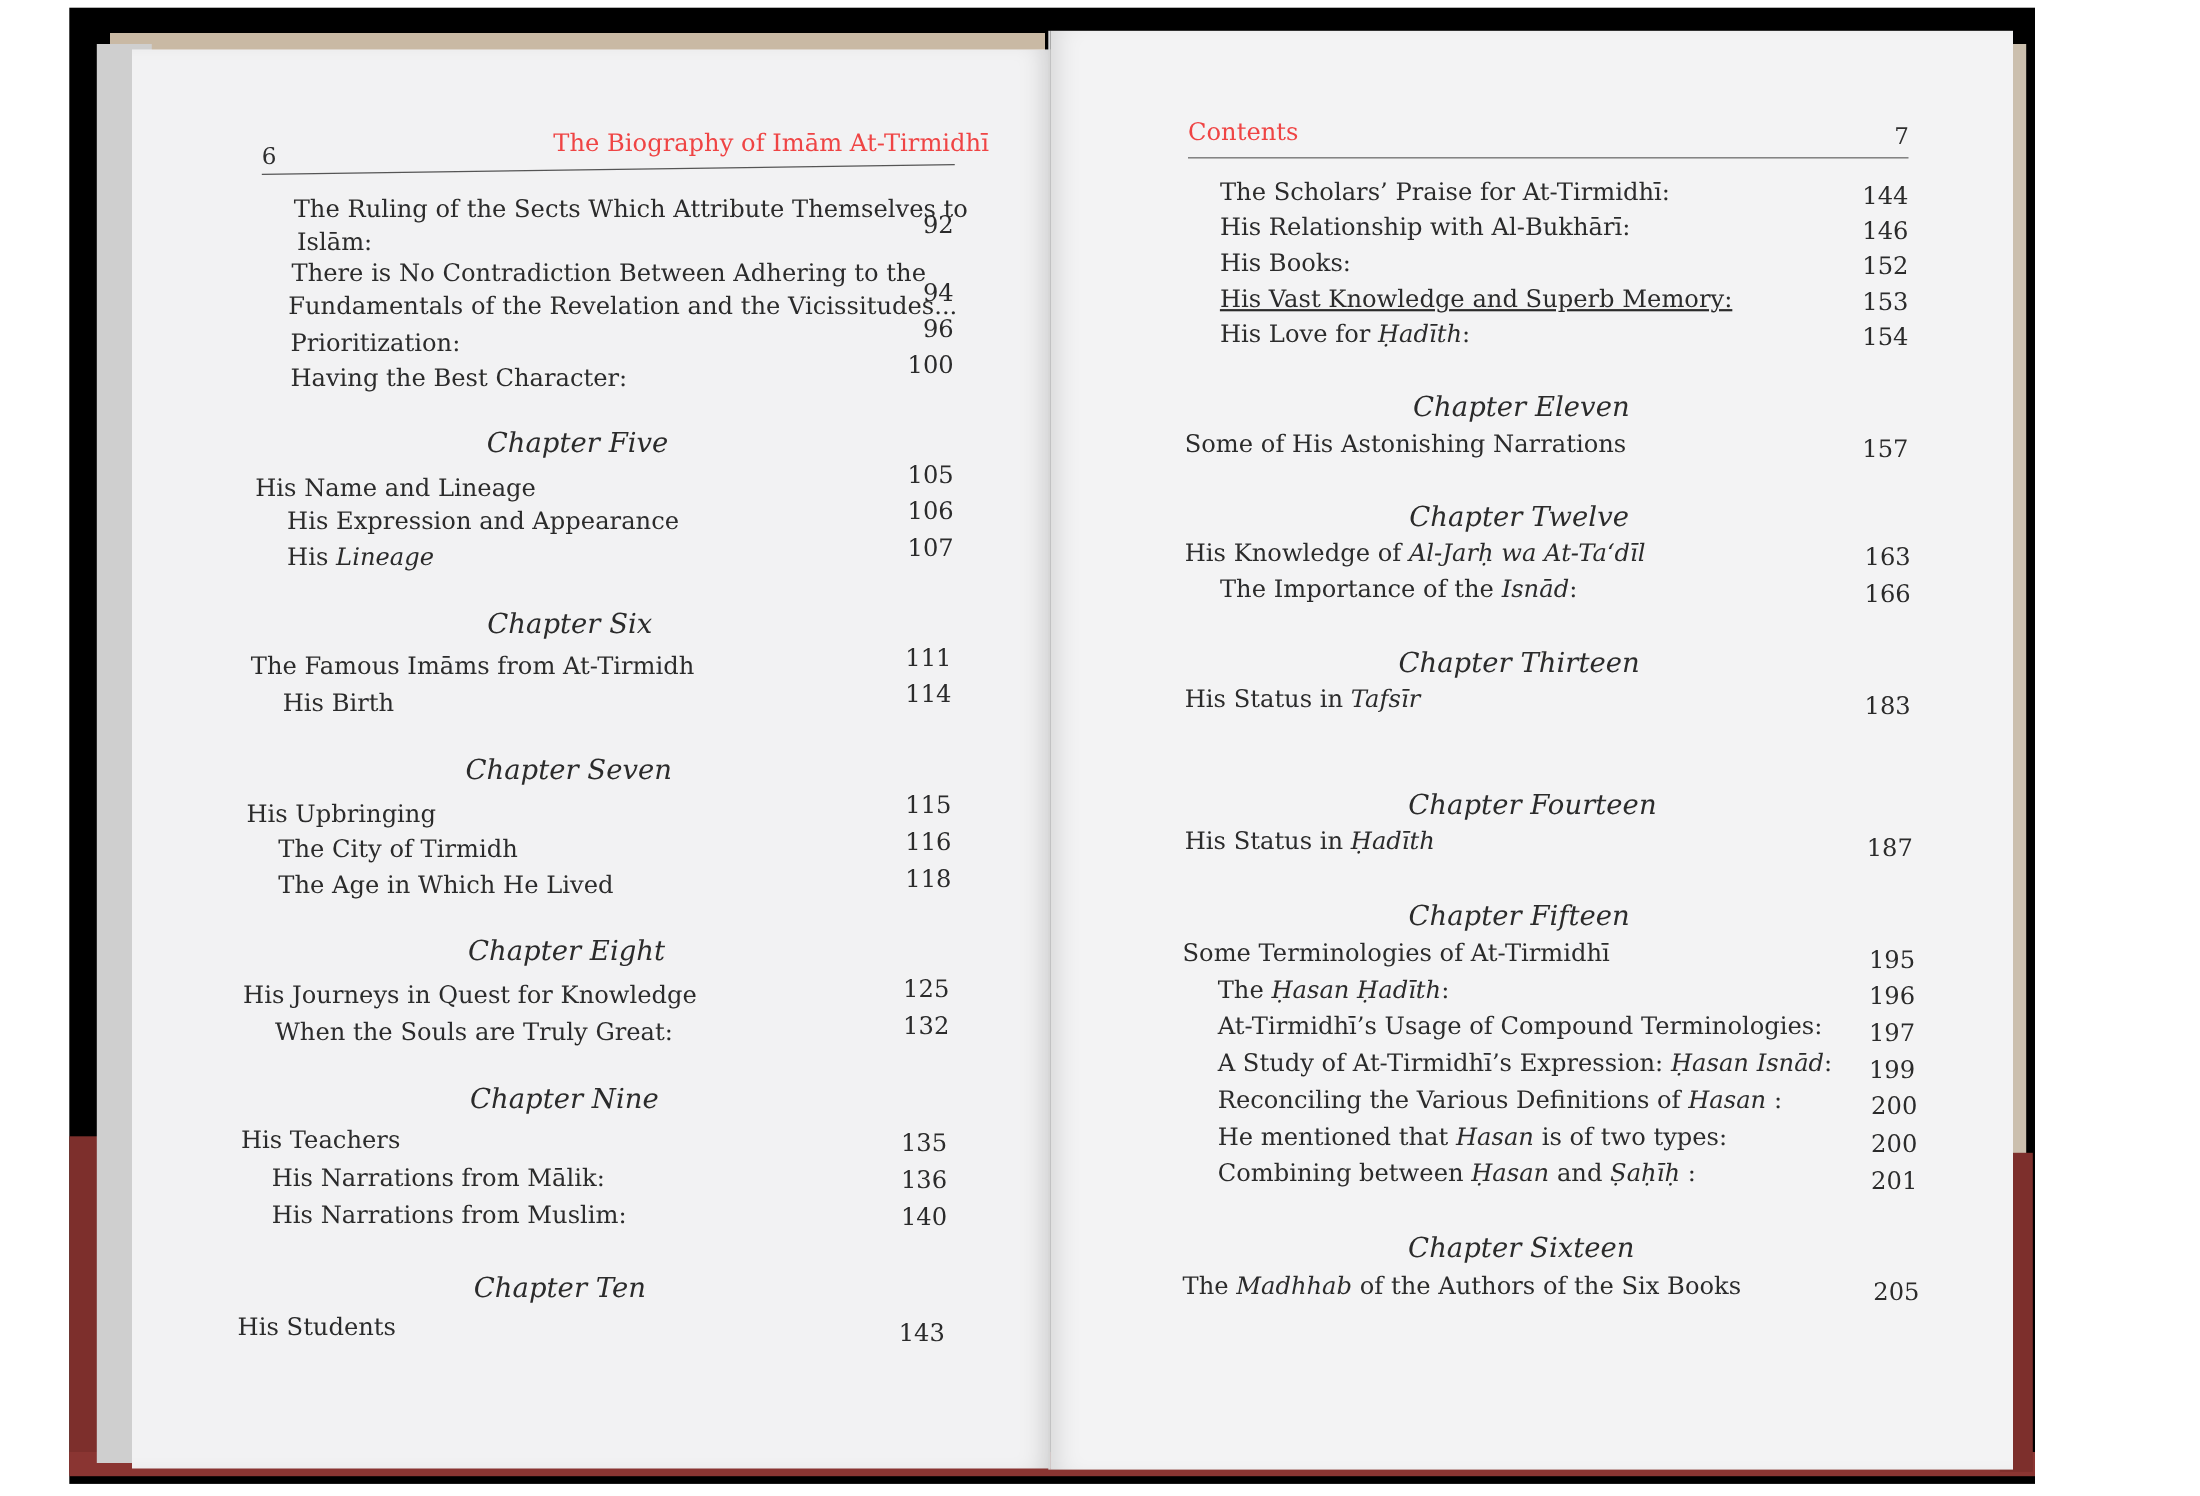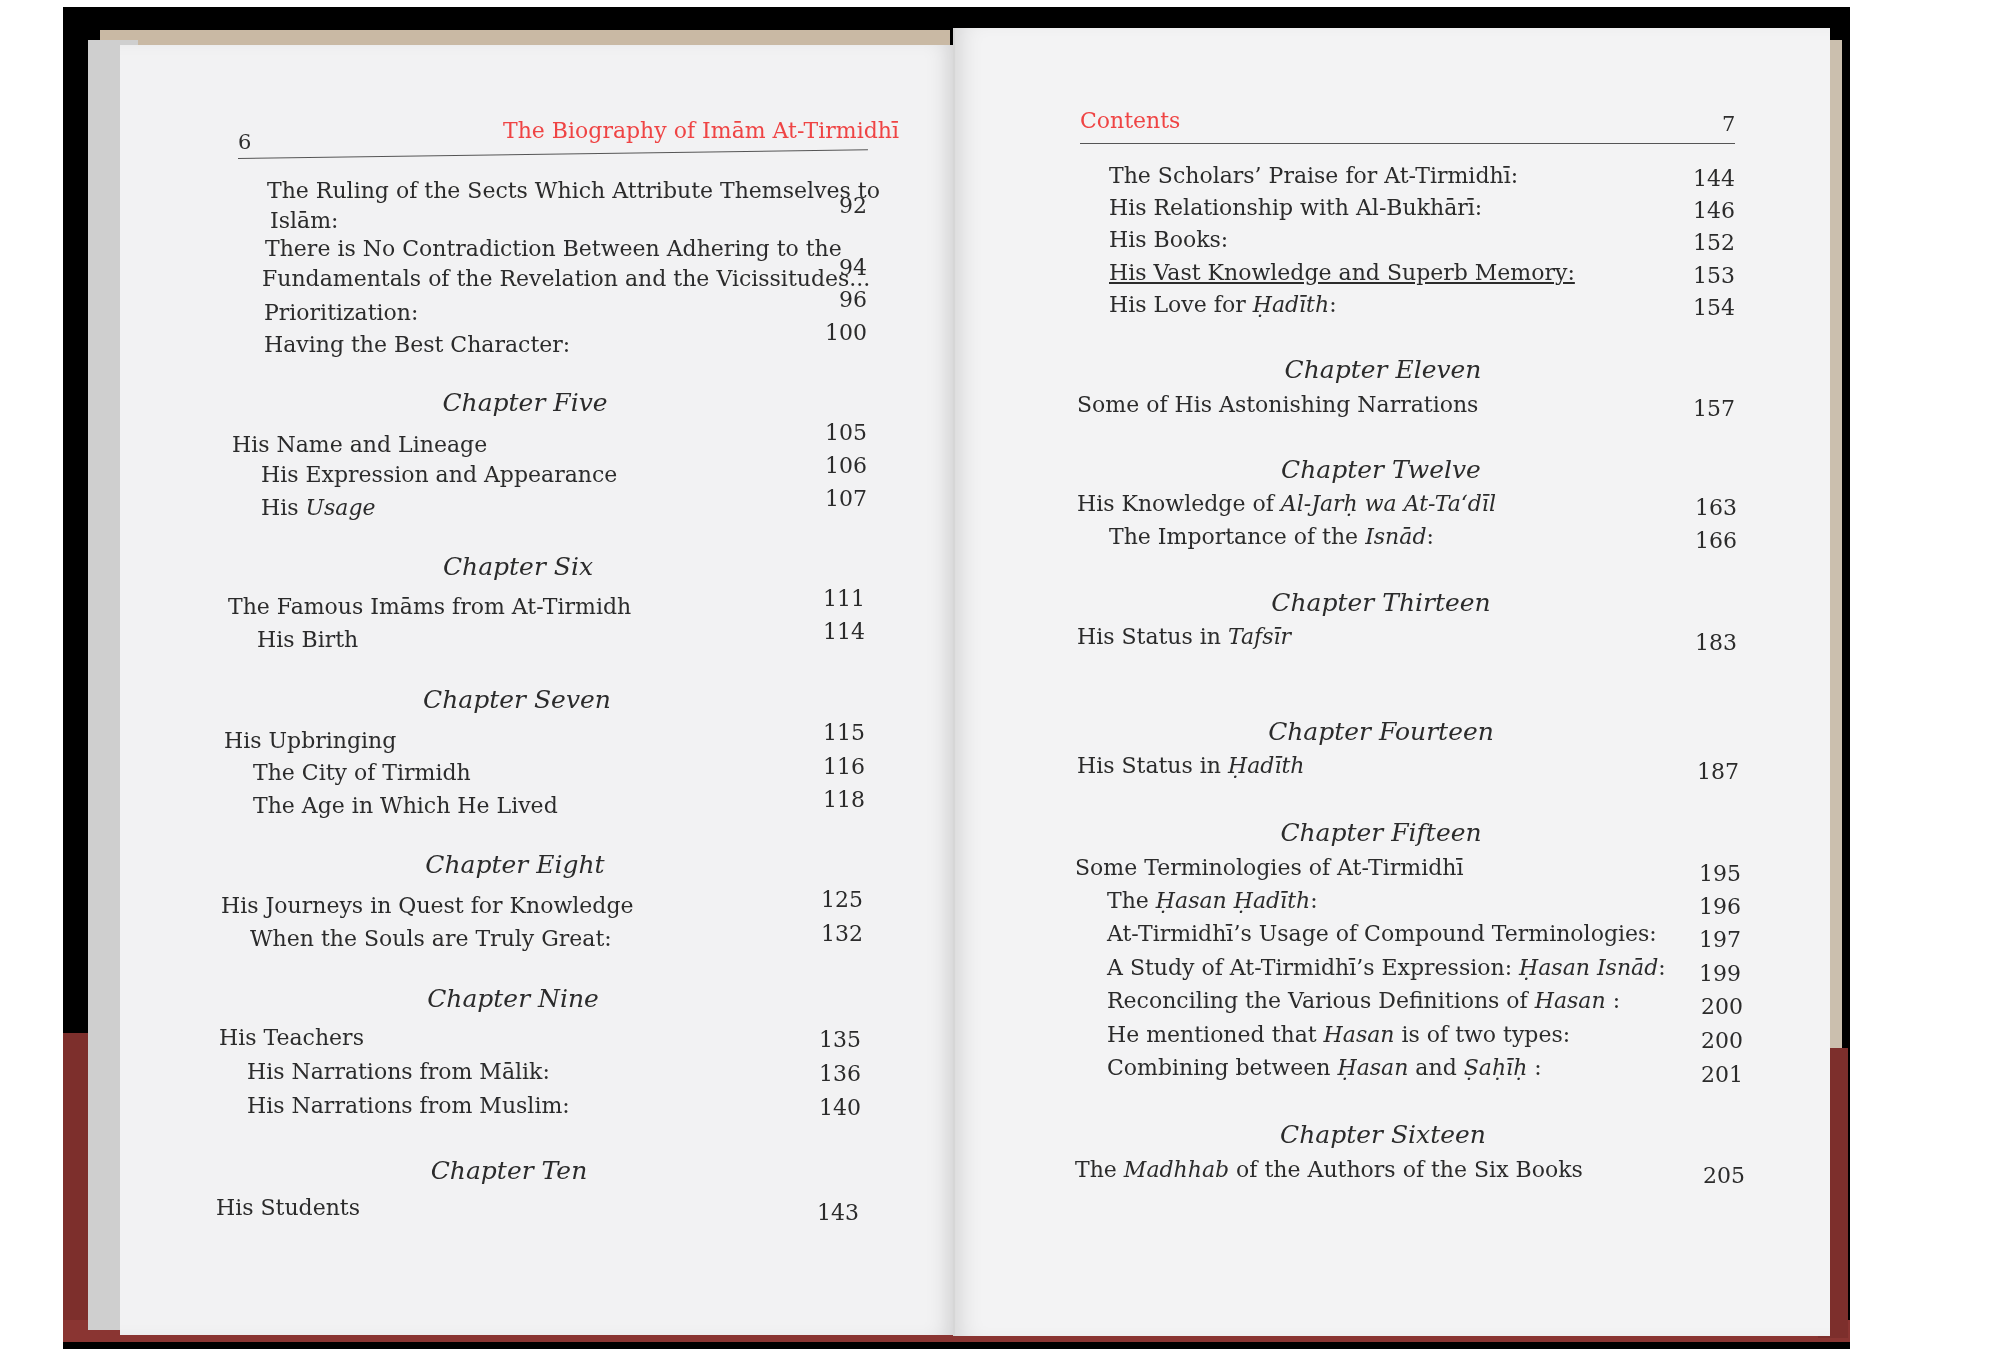--- a/index.html
+++ b/index.html
@@ -60,21 +60,21 @@
 <div class="abs pnum" style="left:797px;top:320px;">100</div>
 
 <div class="abs chapter" style="left:400px;top:388px;width:250px;">Chapter Five</div>
 
 <div class="abs entry" style="left:232px;top:432px;"><span>His Name and Lineage</span></div>
 <div class="abs pnum" style="left:797px;top:420px;">105</div>
 
 <div class="abs entry" style="left:261px;top:462px;"><span>His Expression and Appearance</span></div>
 <div class="abs pnum" style="left:797px;top:453px;">106</div>
 
-<div class="abs entry" style="left:261px;top:495px;"><span>His </span><span class="it">Usage</span></div>
+<div class="abs entry" style="left:261px;top:495px;"><span>His </span><span class="it">Lineage</span></div>
 <div class="abs pnum" style="left:797px;top:486px;">107</div>
 
 <div class="abs chapter" style="left:393px;top:552px;width:250px;">Chapter Six</div>
 
 <div class="abs entry" style="left:228px;top:594px;"><span>The Famous Imāms from At-Tirmidh</span></div>
 <div class="abs pnum" style="left:795px;top:586px;">111</div>
 
 <div class="abs entry" style="left:257px;top:627px;"><span>His Birth</span></div>
 <div class="abs pnum" style="left:795px;top:619px;">114</div>
 
@@ -145,21 +145,21 @@
 <div class="abs pnum" style="left:1667px;top:495px;">163</div>
 
 <div class="abs entry" style="left:1109px;top:524px;"><span>The Importance of the </span><span class="it">Isnād</span><span>:</span></div>
 <div class="abs pnum" style="left:1667px;top:528px;">166</div>
 
 <div class="abs chapter" style="left:1256px;top:588px;width:250px;">Chapter Thirteen</div>
 
 <div class="abs entry" style="left:1077px;top:624px;"><span>His Status in </span><span class="it">Tafsīr</span><span></span></div>
 <div class="abs pnum" style="left:1667px;top:630px;">183</div>
 
-<div class="abs chapter" style="left:1256px;top:717px;width:250px;">Chapter Fourteen</div>
+<div class="abs chapter" style="left:1256px;top:717px;width:250px;text-align:right;">Chapter Fourteen</div>
 
 <div class="abs entry" style="left:1077px;top:753px;"><span>His Status in </span><span class="it">Ḥadīth</span><span></span></div>
 <div class="abs pnum" style="left:1669px;top:759px;">187</div>
 
 <div class="abs chapter" style="left:1256px;top:818px;width:250px;">Chapter Fifteen</div>
 
 <div class="abs entry" style="left:1075px;top:855px;">Some Terminologies of At-Tirmidhī</div>
 <div class="abs pnum" style="left:1671px;top:861px;">195</div>
 
 <div class="abs entry" style="left:1107px;top:888px;"><span>The </span><span class="it">Ḥasan Ḥadīth</span><span>:</span></div>

